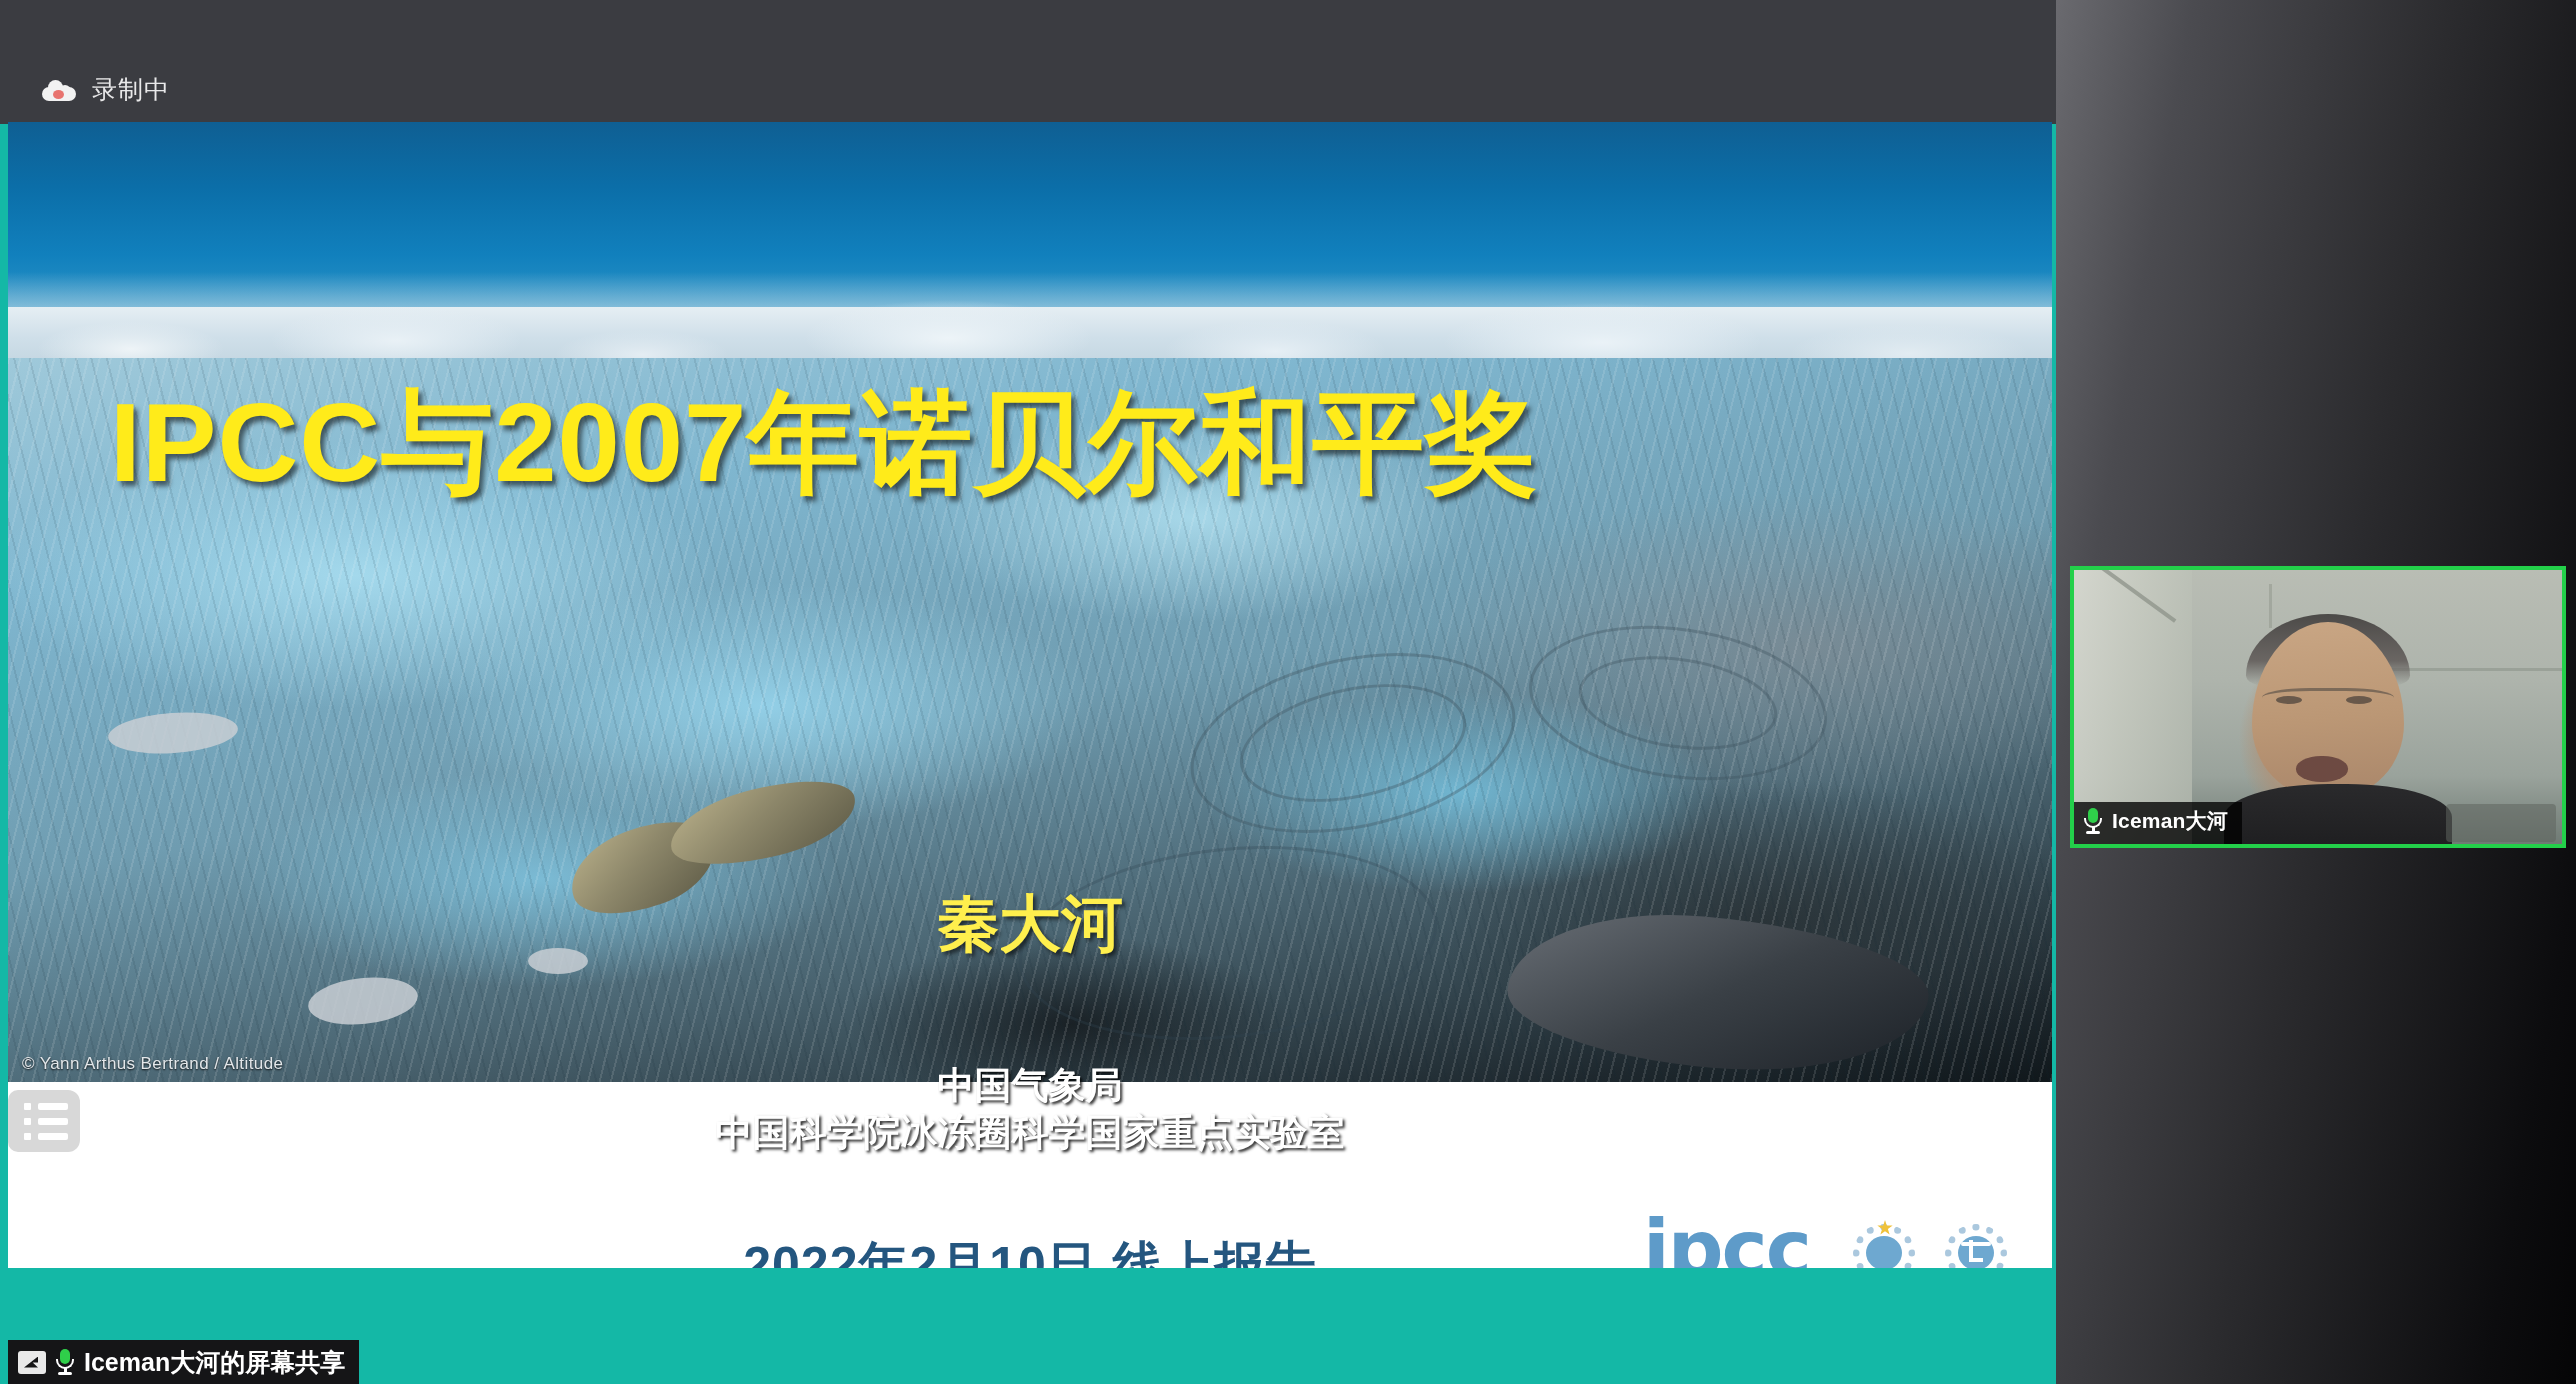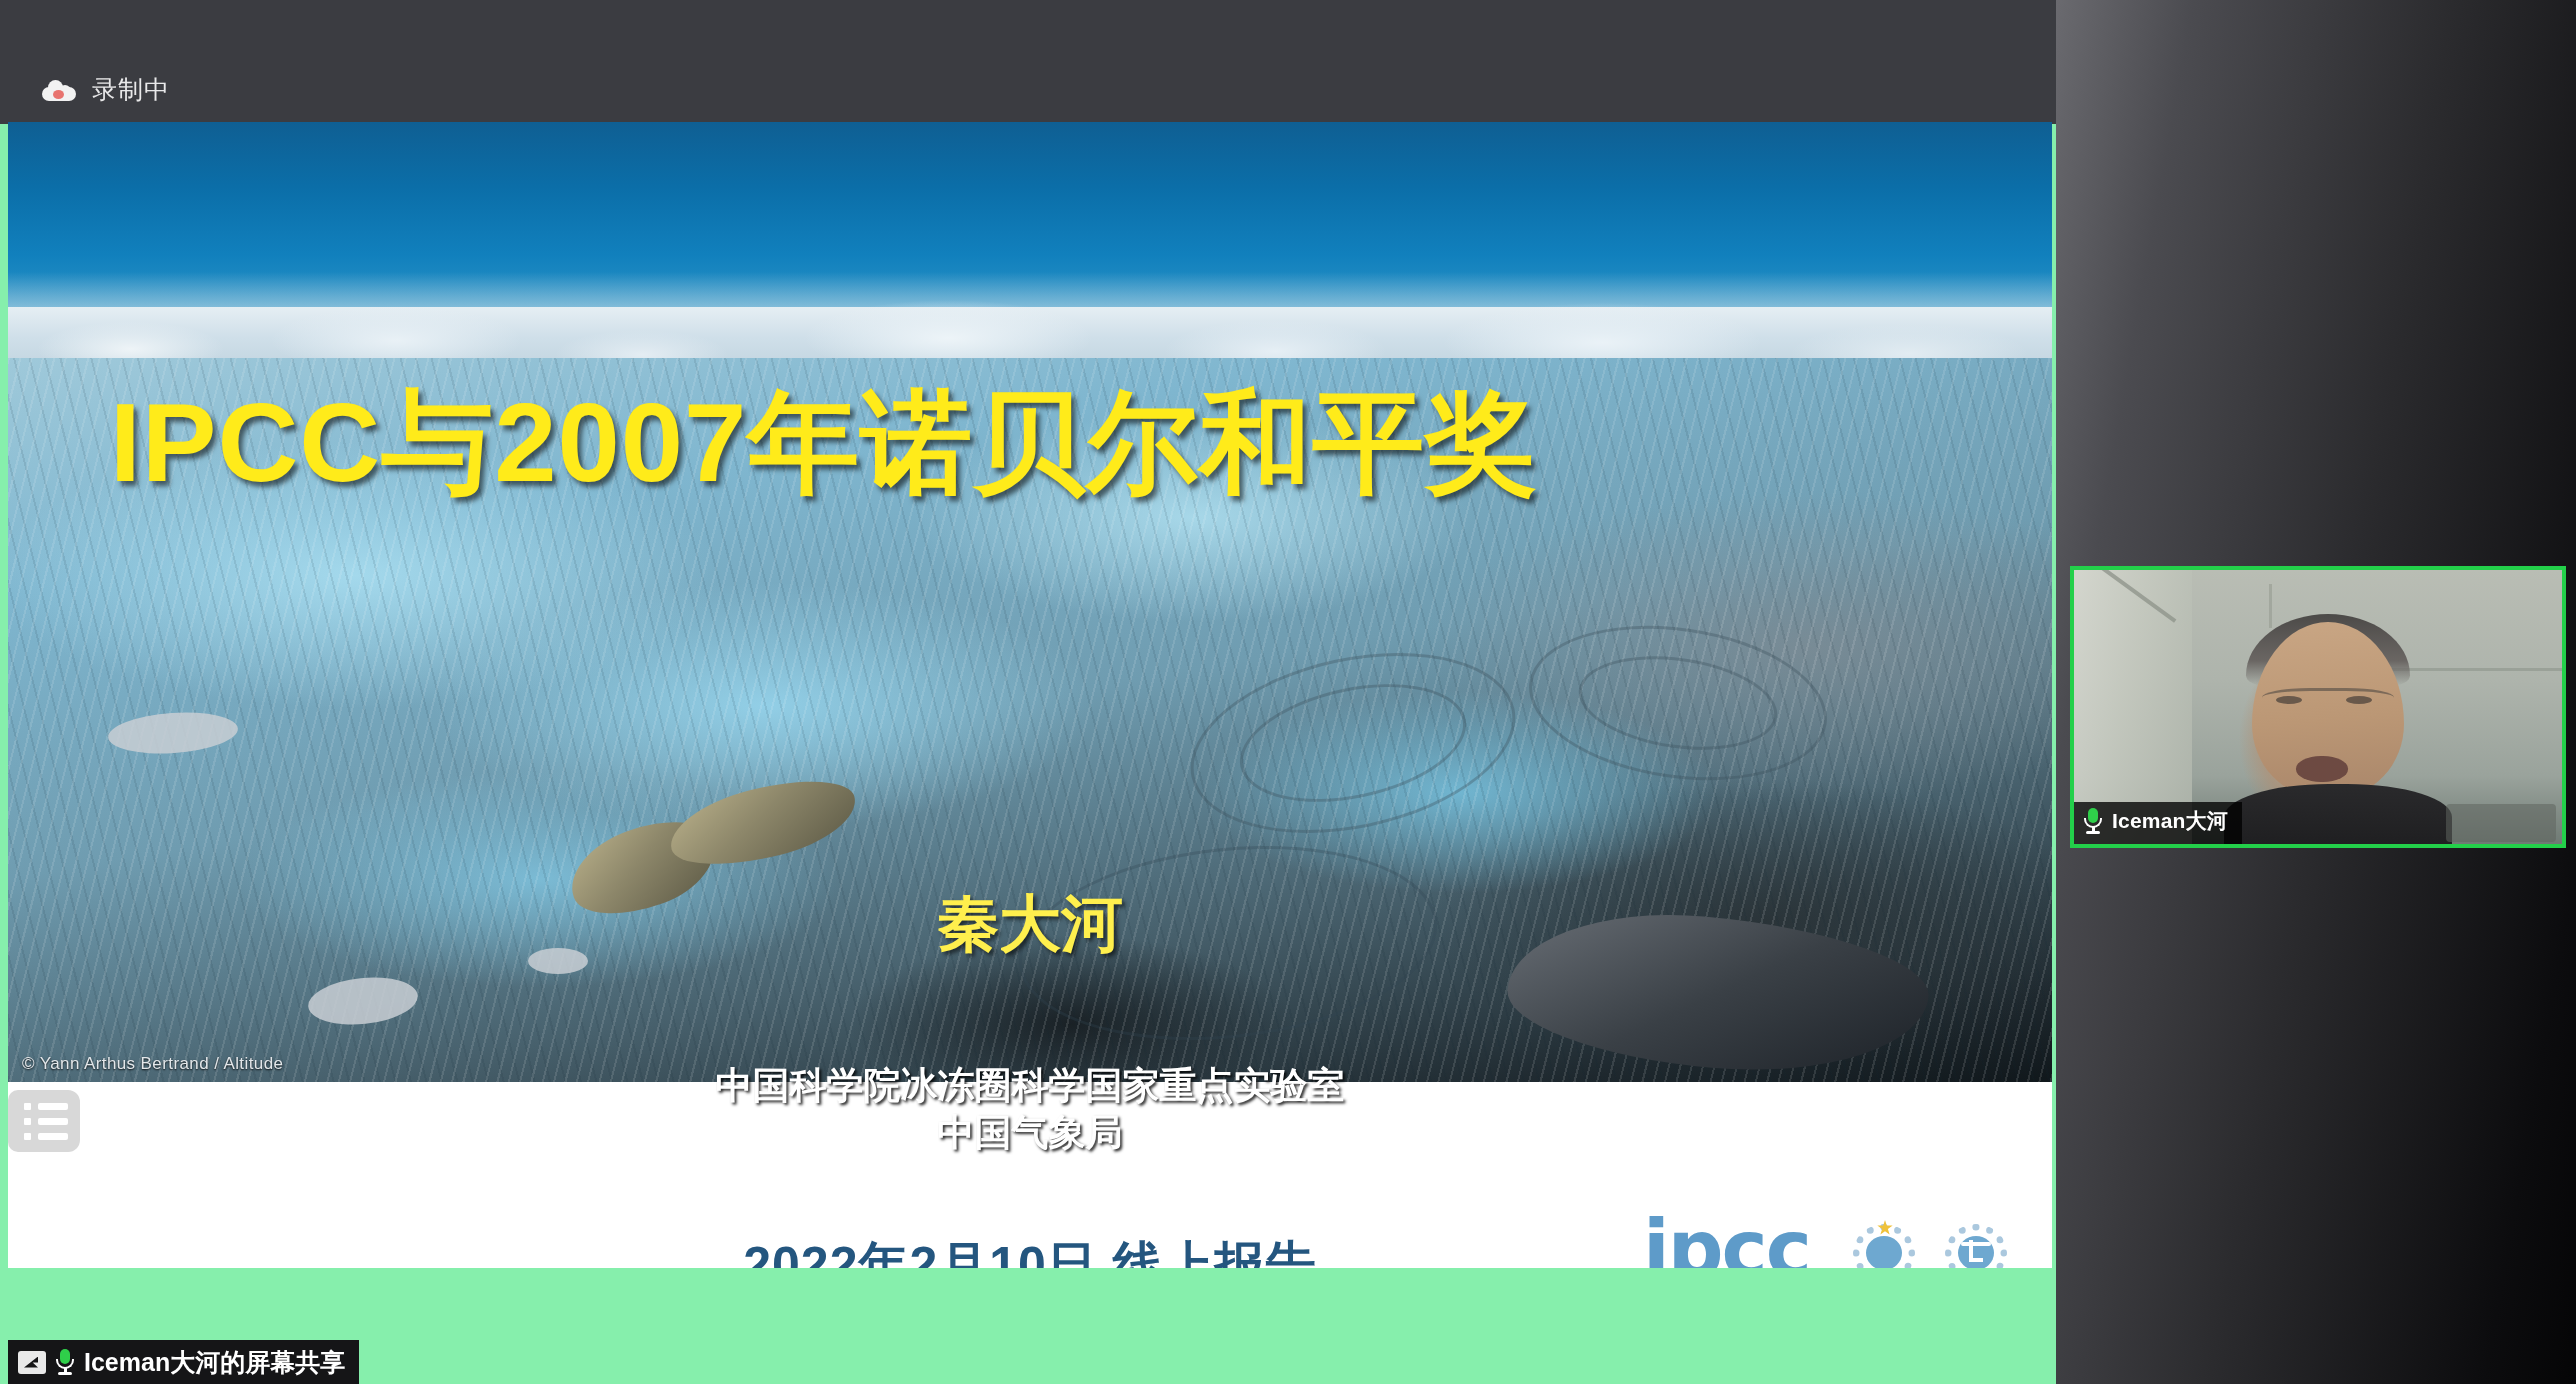--- a/index.html
+++ b/index.html
@@ -87,21 +87,21 @@
   }
   .mic-icon .arc{
     position:absolute; left:2px; top:11px; width:18px; height:10px;
     border:2.5px solid #ffffff; border-top:none;
     border-radius:0 0 10px 10px;
   }
   .mic-icon .stem{ position:absolute; left:9.5px; top:20px; width:3px; height:5px; background:#fff; }
   .mic-icon .base{ position:absolute; left:4px; top:24px; width:14px; height:3px; background:#fff; border-radius:2px; }
 
   
-  .stage{ position:absolute; left:0; top:0; width:2056px; height:1384px; background:#86efac; }
+  .stage{ position:absolute; left:0; top:0; width:2056px; height:1384px; background:#14b8a6; }
 
   .rec-bar{
     position:absolute; left:0; top:0; width:2056px; height:124px;
     background:#3b3c41; display:flex; align-items:flex-end; padding:0 0 18px 42px;
   }
   .rec-inner{ display:flex; align-items:center; gap:16px; }
   .cloud-icon{ position:relative; width:34px; height:22px; flex:0 0 auto; }
   .cloud-icon .c1{ position:absolute; left:0; bottom:0; width:34px; height:14px; background:#f2f2f2; border-radius:9px; }
   .cloud-icon .c2{ position:absolute; left:6px; bottom:6px; width:15px; height:15px; background:#f2f2f2; border-radius:50%; }
   .cloud-icon .c3{ position:absolute; left:17px; bottom:4px; width:12px; height:12px; background:#f2f2f2; border-radius:50%; }
@@ -291,22 +291,22 @@
           <div class="pond p3"></div>
           <div class="darkrock d1"></div>
           <div class="darkrock d2"></div>
         </div>
         <div class="photo-credit">© Yann Arthus Bertrand / Altitude</div>
       </div>
 
       <div class="slide-title">IPCC与2007年诺贝尔和平奖</div>
       <div class="slide-author">秦大河</div>
       <div class="slide-affil">
+        <div>中国气象局</div>
         <div>中国科学院冰冻圈科学国家重点实验室</div>
-        <div>中国气象局</div>
       </div>
       <div class="slide-date">2022年2月10日  线上报告</div>
 
       <div class="ipcc-logo">
         <div class="ipcc-word">ipcc</div>
 
         <div class="org-logos">
           <div class="org">
             <div class="org-mark">
               <span class="org-wreath"></span>

